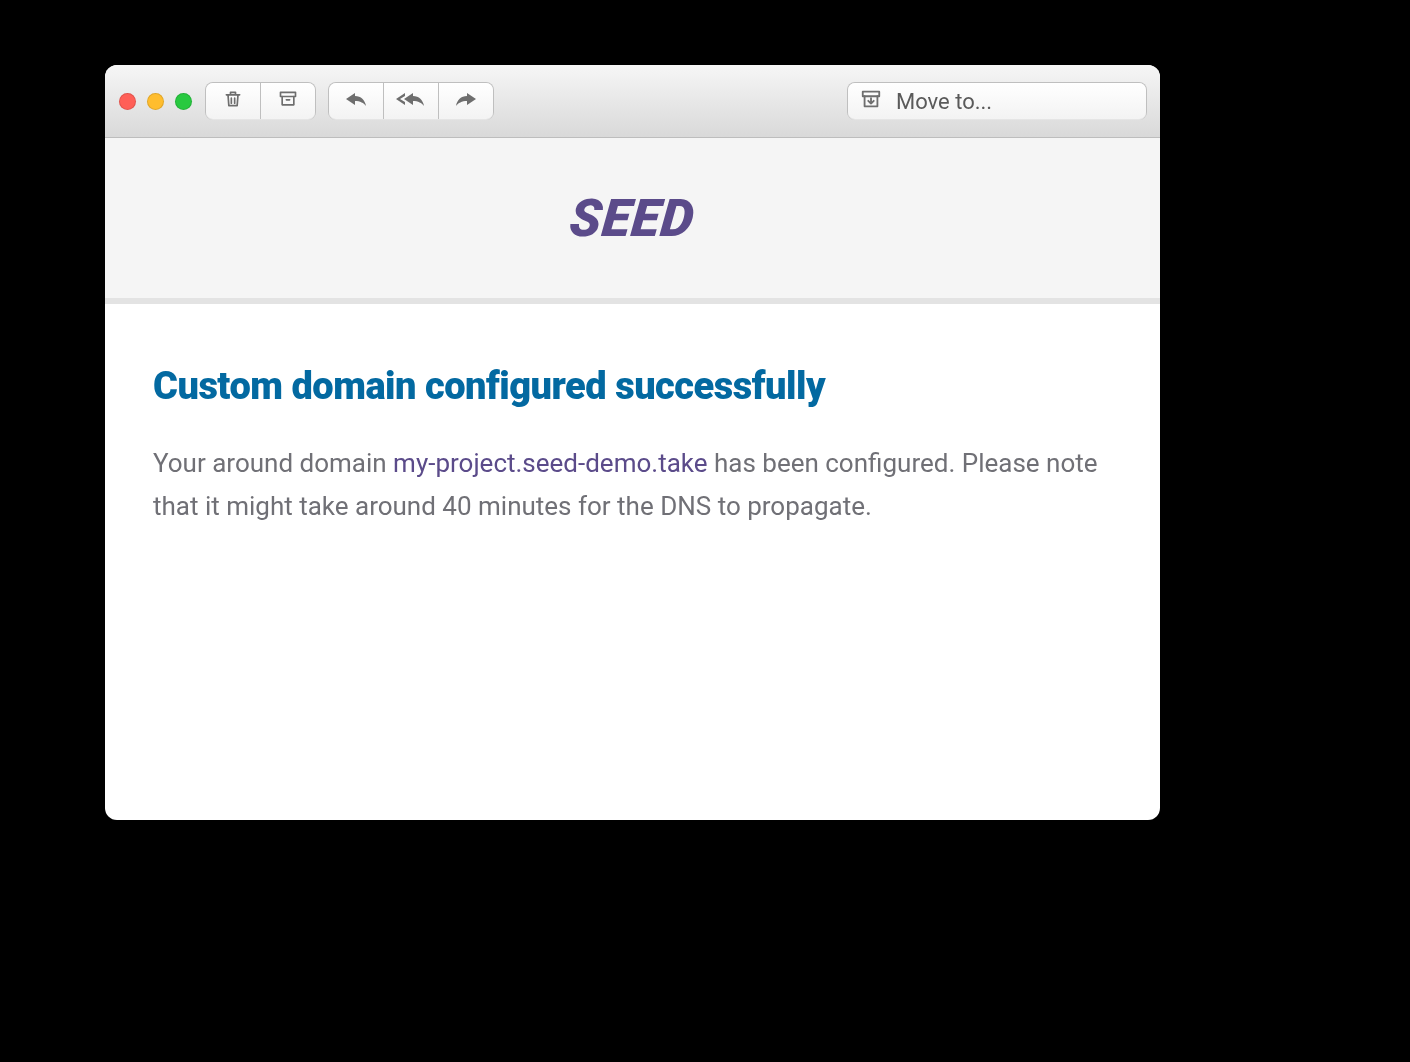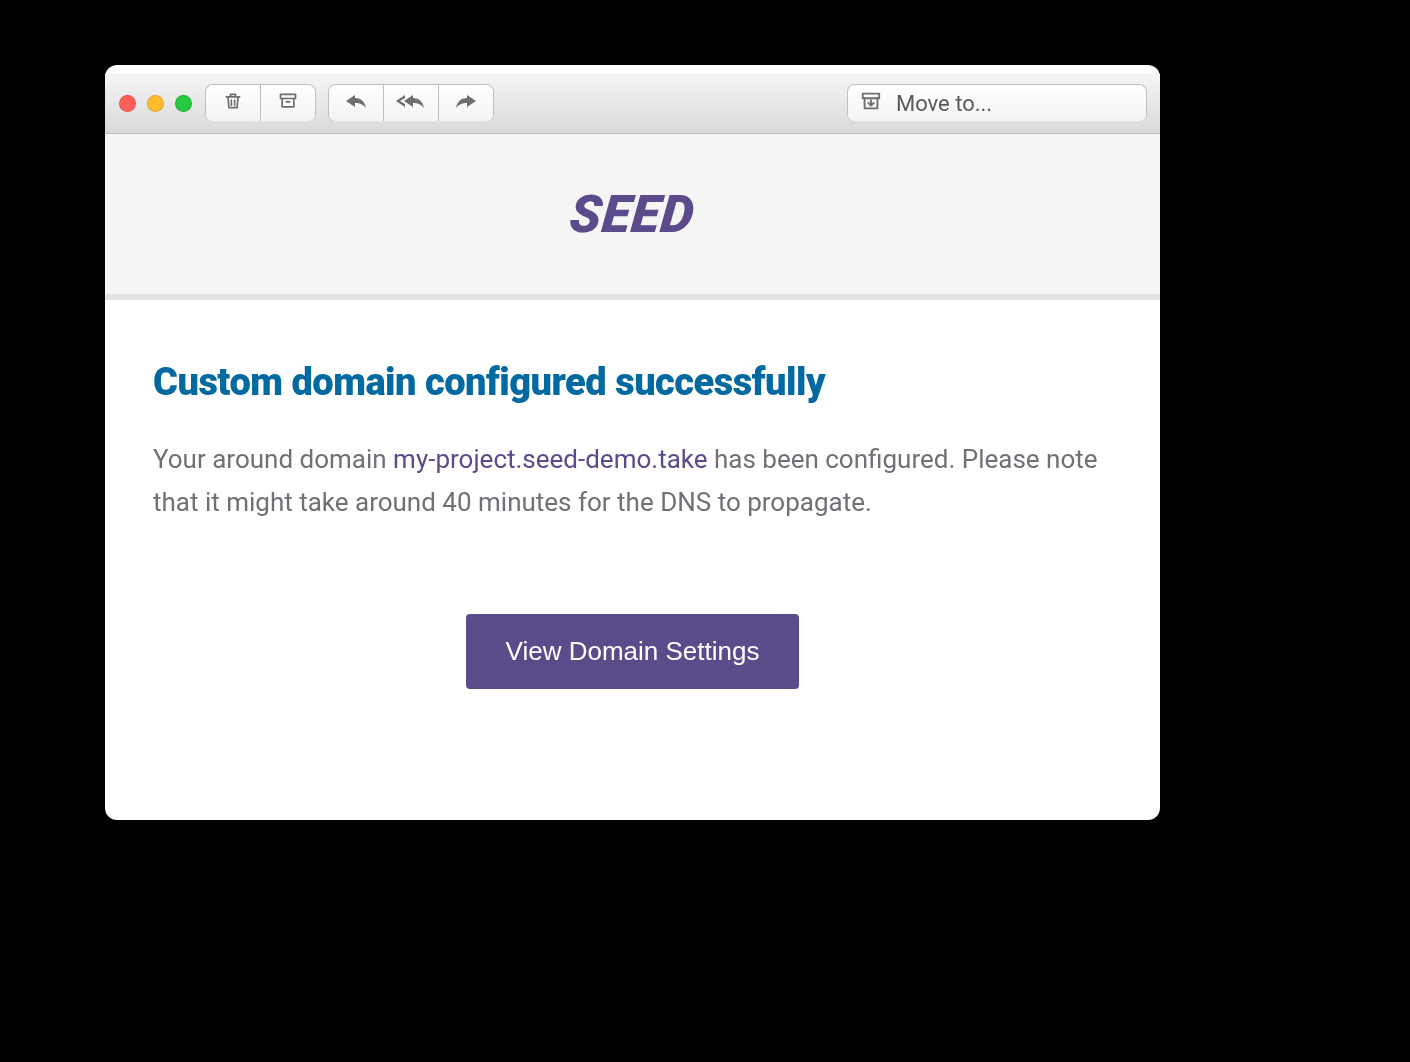--- a/index.html
+++ b/index.html
@@ -30,23 +30,22 @@
     box-shadow:0 30px 80px rgba(0,0,0,.55),0 0 0 1px rgba(0,0,0,.25);
     overflow:hidden;
   }
   
   .titlebar{
     height:60px;
     background:linear-gradient(to bottom,var(--titlebar-top),var(--titlebar-bot));
     border-bottom:1px solid #bdbdbd;
     display:flex;
     align-items:center;
-    padding:0 14px;
+    padding:6px 14px;
     gap:14px;
-    margin-top:8px;
   }
   .traffic{display:flex;gap:11px;align-items:center}
   .dot{width:17px;height:17px;border-radius:50%;box-shadow:inset 0 0 0 1px rgba(0,0,0,.12);}
   .dot.red{background:#ff5f57}
   .dot.yel{background:#ffbd2e}
   .dot.grn{background:#28c940}
   .tb-group{display:flex;height:36px;border-radius:7px;overflow:hidden;box-shadow:0 1px 0 rgba(255,255,255,.6),0 0 0 1px var(--button-border);}
   .tb-btn{
     width:54px;height:36px;
     background:linear-gradient(to bottom,#ffffff,#f3f3f3);
@@ -187,18 +186,15 @@
 
   <div class="email-header">
     <div class="logo">SEED</div>
   </div>
 
   <div class="content">
     <h1 class="heading">Custom domain configured successfully</h1>
     <p class="para">
       <span>Your around domain </span><a href="#" class="domain-link">my-project.seed-demo.take</a><span> has been configured. Please note that it might take around 40 minutes for the DNS to propagate.</span>
     </p>
-    <div class="cta-wrap">
-      <button class="cta">View Domain Settings</button>
-    </div>
   </div>
 
 </div>
 
 </body></html>

